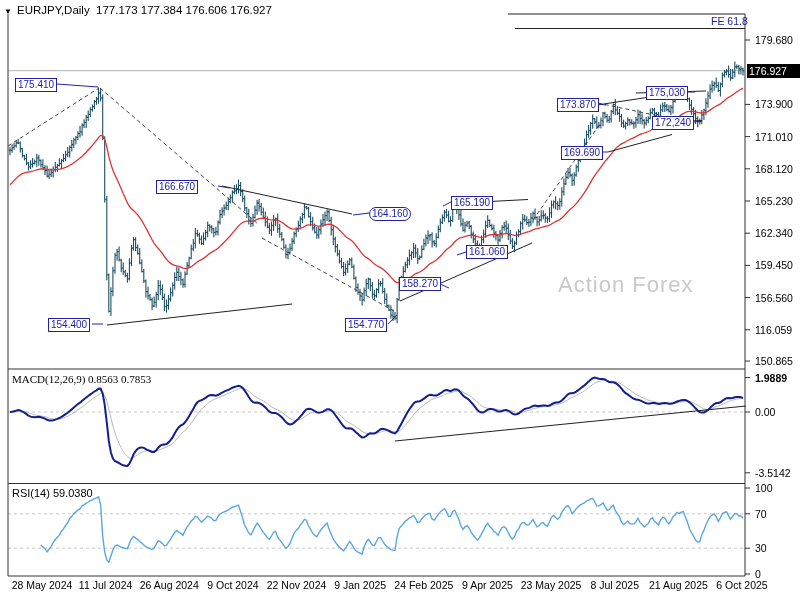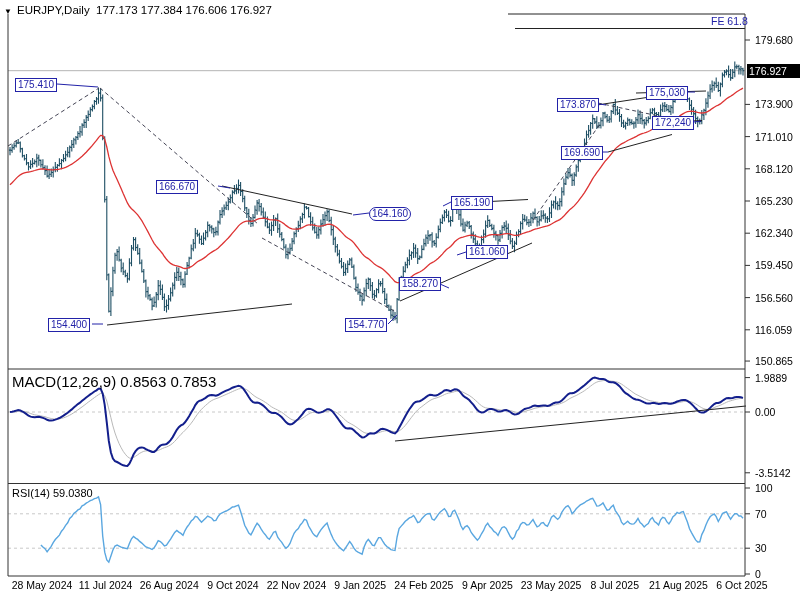--- a/index.html
+++ b/index.html
@@ -2,21 +2,21 @@
 <html><head>
 <meta charset="utf-8">
 <style>
   html,body{margin:0;padding:0;background:#fff;}
   #app{position:relative;width:800px;height:600px;background:#fff;overflow:hidden;
        font-family:"Liberation Sans",sans-serif;}
   svg{position:absolute;left:0;top:0;}
   .abs{position:absolute;white-space:nowrap;}
   #title{left:17px;top:4px;font-size:11.5px;color:#000;}
   #tri{left:4px;top:7px;font-size:8px;color:#000;}
-  #macdlbl{left:12px;top:373px;font-size:15px;color:#000;}
+  #macdlbl{left:12px;top:373px;font-size:11px;color:#000;font-family:Liberation Serif, serif;}
   #rsilbl{left:12px;top:487px;font-size:11px;color:#000;}
   #wm{left:558px;top:272px;font-size:22px;letter-spacing:1px;}
   #felbl{left:711px;top:15px;font-size:10.5px;}
   #ptag{left:747px;width:51px;top:63px;font-size:10.5px;color:#fff;background:#000;
         padding:1px 2px;text-align:left;}
   .axlbl{position:absolute;font-size:10.5px;color:#000;}
   .datelbl{position:absolute;font-size:10.5px;color:#000;width:90px;text-align:center;top:0;}
   .anno{position:absolute;font-size:10px;line-height:11px;background:#fff;
         border:1px solid;padding:0 2px 1px 2px;}
   #price-axis,#macd-axis,#rsi-axis{position:absolute;left:750px;width:50px;}
@@ -87,36 +87,37 @@
       <line x1="745" y1="548.2" x2="750" y2="548.2" stroke="#333333" stroke-width="1"></line>
       <line x1="745" y1="574" x2="750" y2="574" stroke="#333333" stroke-width="1"></line>
     </svg>
   <div class="abs" id="tri">▼</div>
   <div class="abs" id="title">
     <span>EURJPY,Daily</span>&nbsp;
     <span>177.173 177.384 176.606 176.927</span>
   </div>
   <div class="abs" id="macdlbl">MACD(12,26,9) 0.8563 0.7853</div>
   <div class="abs" id="rsilbl">RSI(14) 59.0380</div>
+  <div class="abs" id="wm" style="color: rgb(201, 201, 201);">Action Forex</div>
   <div class="abs" id="felbl" style="color: rgb(34, 34, 168);">FE 61.8</div>
   <div class="abs" id="ptag" style="top: 63.6739px;">176.927</div>
   <div id="price-axis">
       <div class="axlbl" style="left: 5px; top: 34px;">179.680</div>
       <div class="axlbl" style="left: 5px; top: 98.4008px;">173.900</div>
       <div class="axlbl" style="left: 5px; top: 130.601px;">171.010</div>
       <div class="axlbl" style="left: 5px; top: 162.802px;">168.120</div>
       <div class="axlbl" style="left: 5px; top: 195.002px;">165.230</div>
       <div class="axlbl" style="left: 5px; top: 227.202px;">162.340</div>
       <div class="axlbl" style="left: 5px; top: 259.403px;">159.450</div>
       <div class="axlbl" style="left: 5px; top: 291.603px;">156.560</div>
       <div class="axlbl" style="left: 5px; top: 323.803px;">116.059</div>
       <div class="axlbl" style="left: 5px; top: 355.057px;">150.865</div>
     </div>
   <div id="macd-axis">
-      <div class="axlbl" style="left: 5px; top: 371.592px;">1.9889</div>
+      <div class="axlbl" style="left: 5px; top: 371.592px; font-weight: bold;">1.9889</div>
       <div class="axlbl" style="left: 5px; top: 406px;">0.00</div>
       <div class="axlbl" style="left: 5px; top: 466.796px;">-3.5142</div>
     </div>
   <div id="rsi-axis">
       <div class="axlbl" style="left: 5px; top: 482px;">100</div>
       <div class="axlbl" style="left: 5px; top: 507.8px;">70</div>
       <div class="axlbl" style="left: 5px; top: 542.2px;">30</div>
       <div class="axlbl" style="left: 5px; top: 568px;">0</div>
     </div>
   <div id="date-axis">

